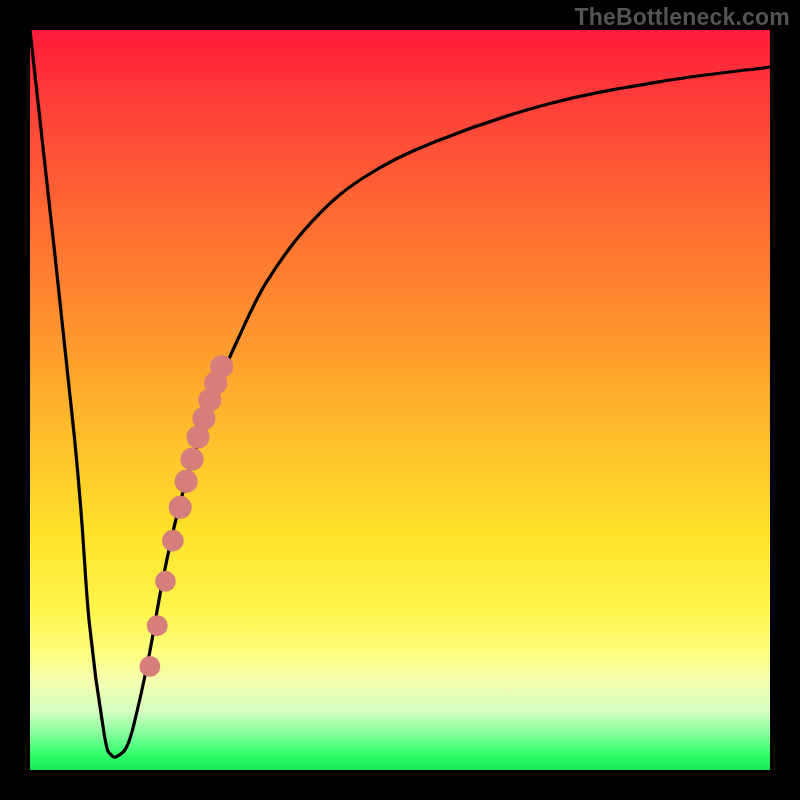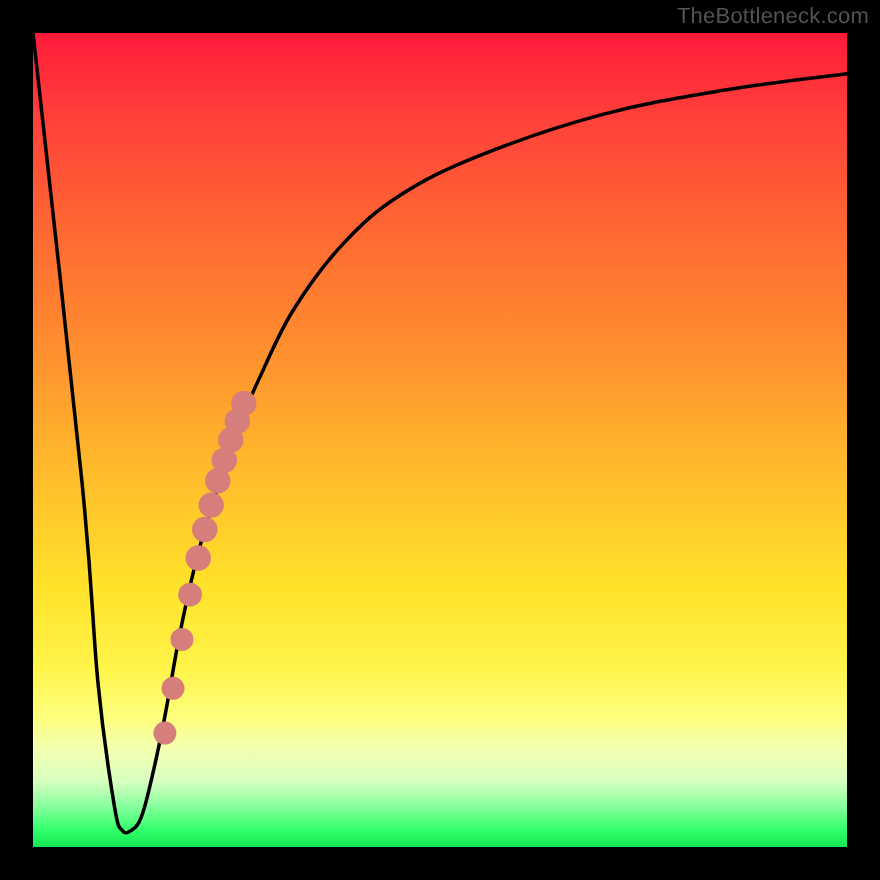--- a/index.html
+++ b/index.html
@@ -38,22 +38,22 @@
       #87ff9e 95%,
       #2fff68 98%,
       #14e554 100%
     );
   }
   .watermark {
     position: absolute;
     top: 4px;
     right: 10px;
     color: #545454;
-    font-size: 20px;
-    font-weight: 400;
+    font-size: 23px;
+    font-weight: 700;
     letter-spacing: 0.2px;
     user-select: none;
     pointer-events: none;
   }
   svg.curve {
     position: absolute;
     left: 0;
     top: 0;
     width: 740px;
     height: 740px;

